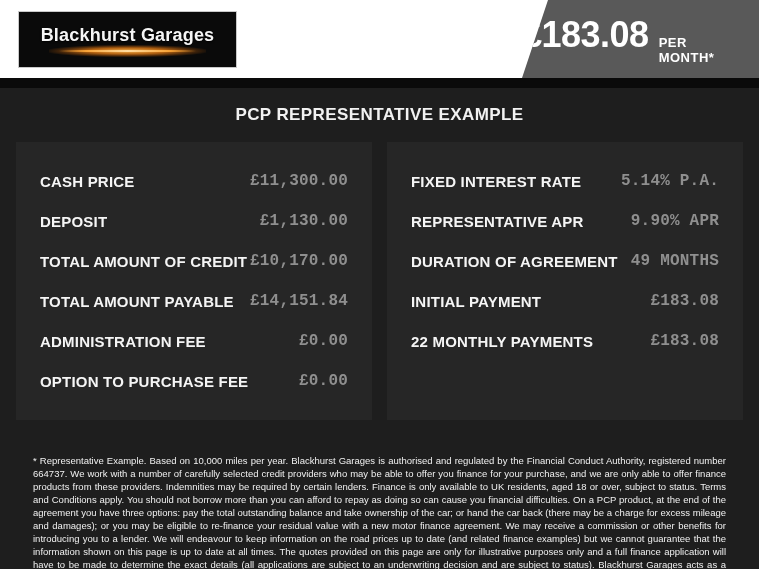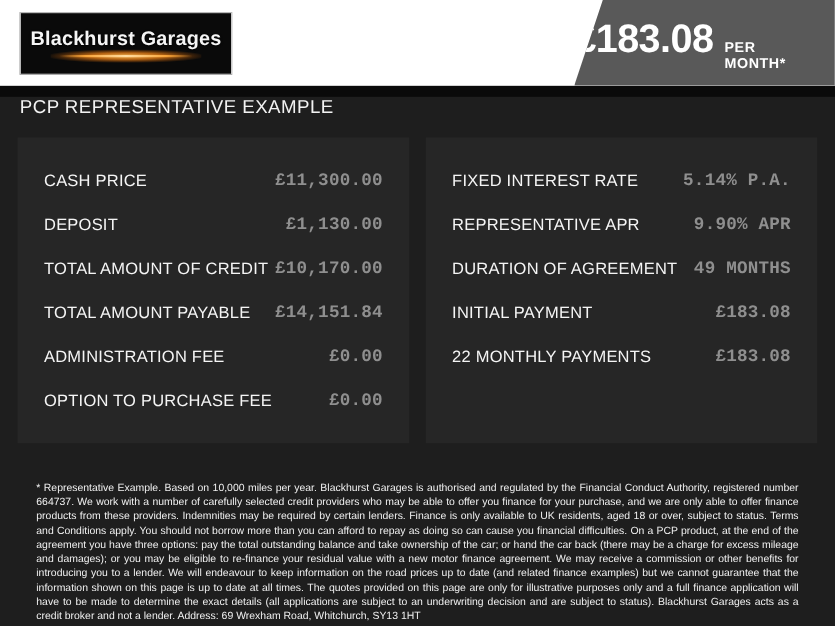--- a/index.html
+++ b/index.html
@@ -12,21 +12,21 @@
   }
   
   .topbar{
     position:relative;
     width:759px;height:78px;
     background:#ffffff;
   }
   .logo-box{
     position:absolute;
     left:18px;top:11px;
-    width:193px;height:57px;
+    width:219px;height:57px;
     background:#0a0a0a;
     border:1px solid #c9c9c9;
     box-sizing:border-box;
     display:flex;align-items:center;justify-content:center;
     overflow:hidden;
   }
   .logo-text{
     color:#f5f5f5;
     font-size:18px;
     font-weight:bold;
@@ -83,26 +83,27 @@
     width:759px;height:10px;
     background:#0a0a0a;
   }
   
   .main{
     padding:0 16px;
   }
   .page-title{
     color:#f2f2f2;
     font-size:17px;
-    font-weight:normal;
+    font-weight:bold;
     letter-spacing:.4px;
     margin:0;
-    padding:0 2px 0 2px;
+    padding:17px 2px 0 2px;
     height:37px;
     box-sizing:content-box;
+    text-align:center;
   }
   .panels{
     display:flex;
     gap:15px;
   }
   .panel{
     width:356px;
     background:#262626;
     padding:19px 0;
     box-sizing:border-box;
@@ -110,21 +111,21 @@
   .row{
     height:40px;
     display:flex;
     align-items:center;
     justify-content:space-between;
     padding:0 24px;
   }
   .row .lbl{
     color:#f5f5f5;
     font-size:15px;
-    font-weight:normal;
+    font-weight:bold;
     letter-spacing:.2px;
     white-space:nowrap;
   }
   .row .val{
     color:#8f8f8f;
     font-size:16px;
     font-weight:bold;
     letter-spacing:.2px;
     white-space:nowrap;
     text-align:right;

